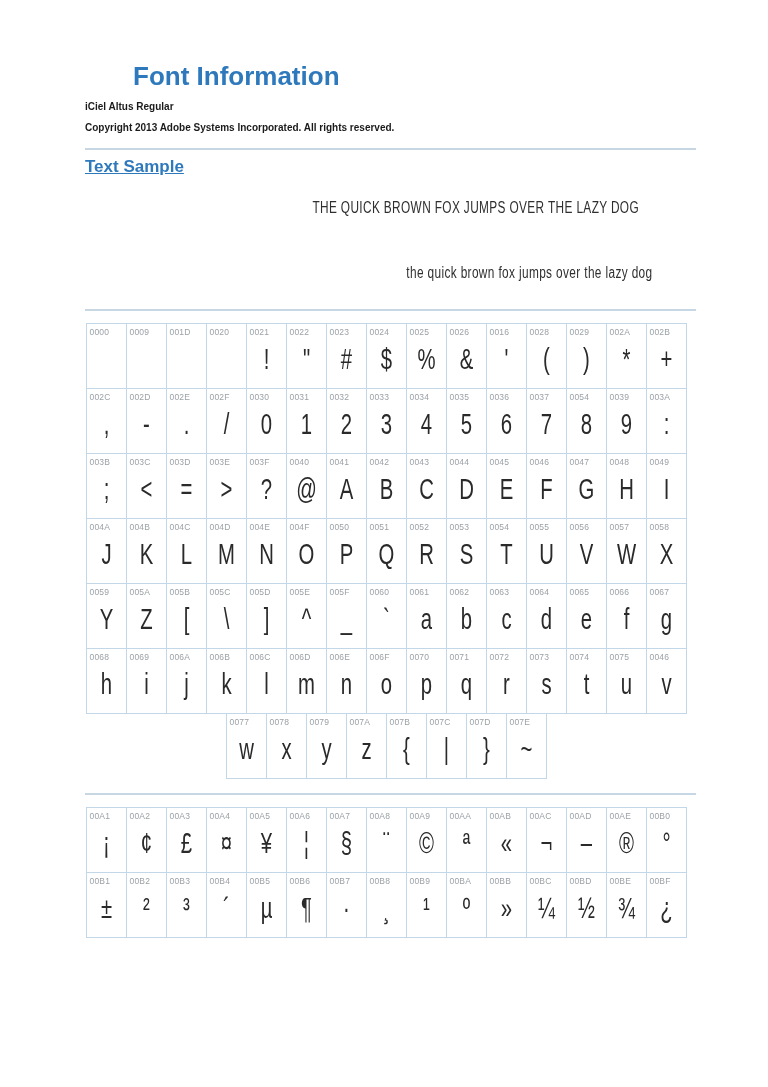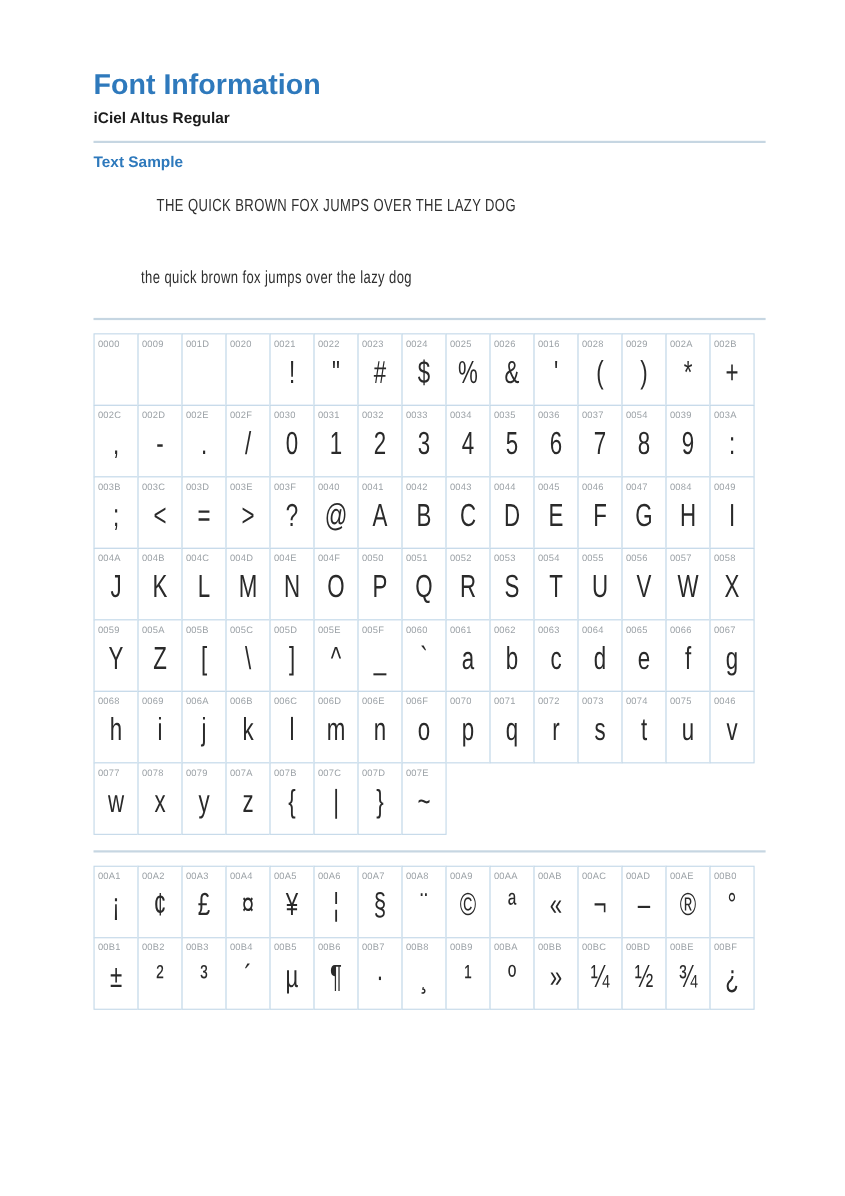--- a/index.html
+++ b/index.html
@@ -12,36 +12,36 @@
   }
   *{margin:0;padding:0;box-sizing:border-box;}
   html,body{background:#ffffff;}
   body{
     width:768px;height:1087px;overflow:hidden;position:relative;
     font-family:"Liberation Sans",sans-serif;color:var(--ink);
   }
   .content{position:absolute;left:85px;top:62px;width:611px;}
   .page-title{
     color:var(--blue);font-size:26px;font-weight:bold;
-    line-height:28px;margin-bottom:7px;letter-spacing:0;
-  }
-  .info-line{font-size:14px;font-weight:bold;line-height:20.5px;color:var(--ink);}
+    line-height:28px;margin-bottom:7px;letter-spacing:0;margin-left:48px;
+  }
+  .info-line{font-size:10px;font-weight:bold;line-height:20.5px;color:var(--ink);}
   .rule{border:none;border-top:2px solid var(--rule);margin-top:10px;}
   .section-heading{
-    color:var(--blue);font-size:14px;font-weight:bold;margin-top:9px;line-height:16px;
-  }
-  .sample-line{text-align:left;white-space:nowrap;}
+    color:var(--blue);font-size:17px;font-weight:bold;margin-top:9px;line-height:16px;text-decoration:underline;
+  }
+  .sample-line{text-align:right;white-space:nowrap;}
   .sample-line.first{margin-top:24px;}
   .sample-line.second{margin-top:47px;}
   .condensed{
     display:inline-block;transform:scaleX(0.74);transform-origin:50% 50%;
     font-size:16px;color:#2f2f2f;letter-spacing:0.5px;font-weight:normal;
   }
   .glyph-grid{
-    display:flex;flex-wrap:wrap;width:601px;margin-top:12px;
+    display:flex;flex-wrap:wrap;width:601px;margin-top:12px;justify-content:center;
   }
   .glyph-grid .cell{
     width:41px;height:66px;margin:0 -1px -1px 0;
     border:1px solid var(--border);background:#fff;
     display:flex;flex-direction:column;
   }
   .glyph-grid .code{
     font-size:8.5px;color:var(--label);padding:3px 0 0 3px;line-height:10px;
     letter-spacing:0.2px;
   }
@@ -53,20 +53,21 @@
   }
   .bottom-space{height:72px;}
 </style>
 </head>
 <body>
 
 <div class="content">
 
   <h1 class="page-title">Font Information</h1>
   <div class="info-line">iCiel Altus Regular</div>
+  <div class="info-line">Copyright 2013 Adobe Systems Incorporated. All rights reserved.</div>
 
   <hr class="rule">
   <h2 class="section-heading">Text Sample</h2>
 
   <div class="sample-line first">
     <span class="condensed">THE QUICK BROWN FOX JUMPS OVER THE LAZY DOG</span>
   </div>
   <div class="sample-line second">
     <span class="condensed">the quick brown fox jumps over the lazy dog</span>
   </div>
@@ -240,21 +241,21 @@
       </div>
       <div class="cell">
         <span class="code">0046</span>
         <span class="glyph">F</span>
       </div>
       <div class="cell">
         <span class="code">0047</span>
         <span class="glyph">G</span>
       </div>
       <div class="cell">
-        <span class="code">0084</span>
+        <span class="code">0048</span>
         <span class="glyph">H</span>
       </div>
       <div class="cell">
         <span class="code">0049</span>
         <span class="glyph">I</span>
       </div>
       <div class="cell">
         <span class="code">004A</span>
         <span class="glyph">J</span>
       </div>

